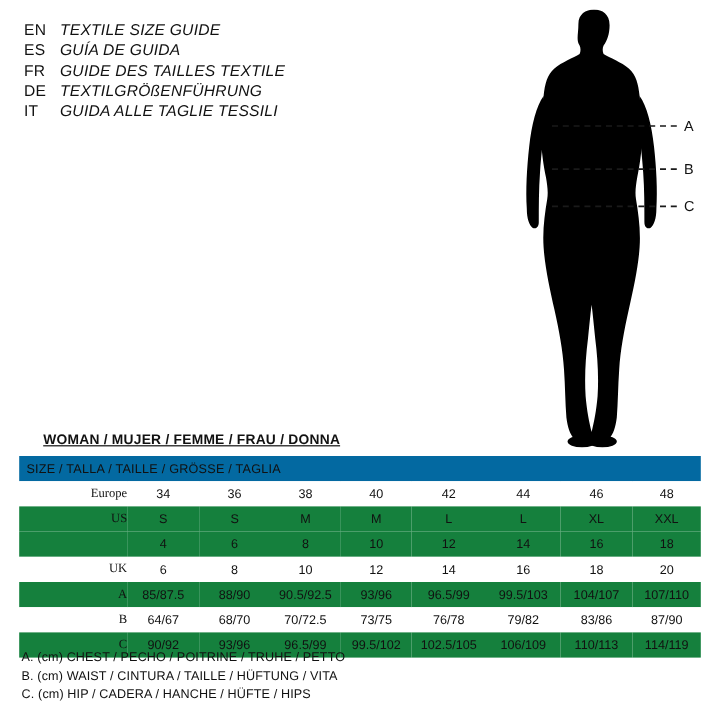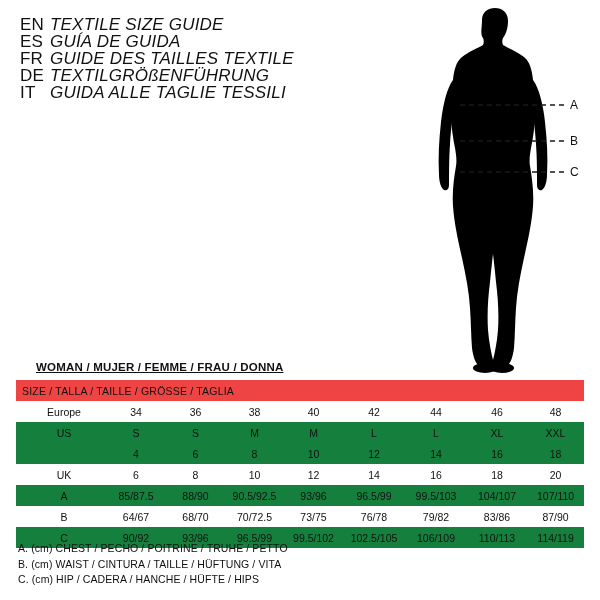--- a/index.html
+++ b/index.html
@@ -24,21 +24,21 @@
   
   .titles {
     position: absolute;
     left: 20px;
     top: 16px;
     width: 330px;
   }
   .title-row {
     display: flex;
     align-items: baseline;
-    font-size: 17px;
+    font-size: 13px;
     line-height: 17px;
     letter-spacing: 0.2px;
   }
   .title-lang {
     width: 30px;
     flex: 0 0 30px;
     color: #111;
   }
   .title-text {
     color: #111;
@@ -93,25 +93,26 @@
     font-size: 10.5px;
     color: #111;
   }
   table.size-table td {
     padding: 2px 0 2px 0;
     text-align: center;
     height: 17px;
     vertical-align: middle;
   }
   table.size-table td.rowlabel {
-    text-align: center;
+    text-align: right;
     padding-left: 6px;
+    font-family: Liberation Serif, serif;
   }
   tr.header-row td {
-    background: #ef4444;
+    background: #0369a1;
     font-weight: normal;
     text-align: left;
     padding-left: 6px;
     font-size: 10.5px;
     letter-spacing: 0.2px;
   }
   tr.shade td { background: #15803d; }
   tr.plain td { background: #ffffff; }
 
   

